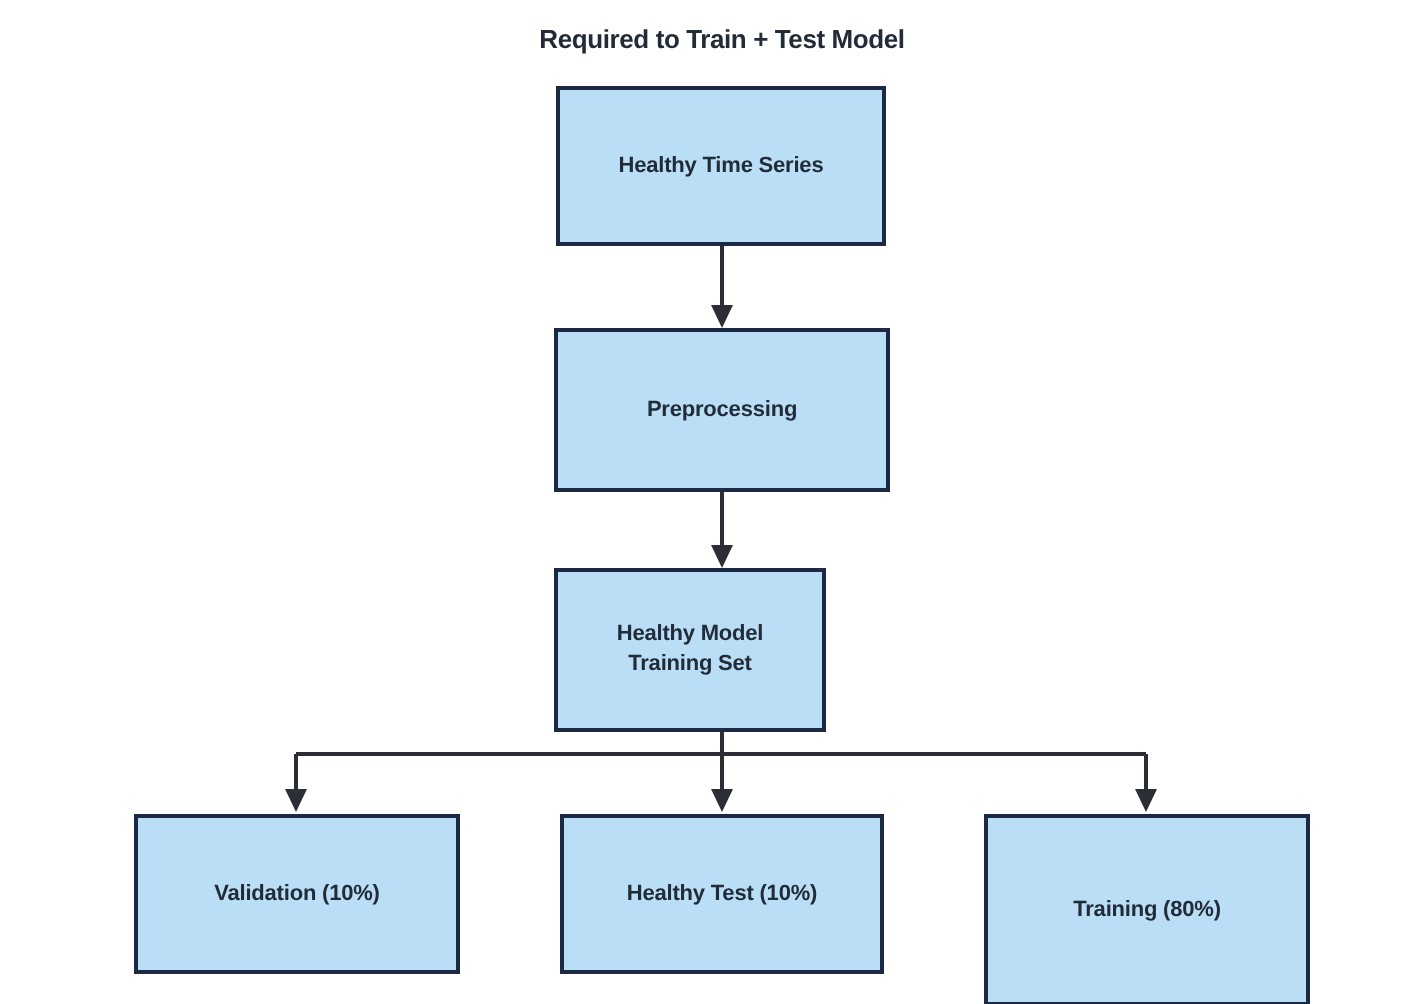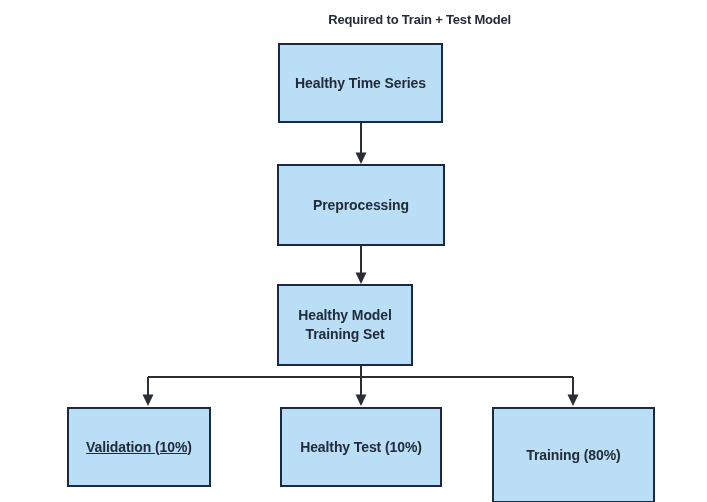--- a/index.html
+++ b/index.html
@@ -19,45 +19,45 @@
     width: 707px;
     height: 502px;
     background: var(--background);
     overflow: hidden;
   }
   .diagram-title {
     position: absolute;
     left: 211px;
     top: 12px;
     width: 300px;
-    text-align: right;
+    text-align: center;
     font-size: 13px;
     font-weight: 700;
     letter-spacing: -0.2px;
     color: var(--text);
   }
   .node {
     position: absolute;
     background: var(--node-fill);
     border: 2px solid var(--node-border);
     display: flex;
     align-items: center;
     justify-content: center;
     text-align: center;
-    font-size: 14px;
+    font-size: 11px;
     font-weight: 700;
     letter-spacing: -0.1px;
     line-height: 1.35;
     color: var(--text);
     white-space: pre-line;
   }
   .n-healthy-time-series { left: 278px; top: 43px;  width: 165px; height: 80px; }
   .n-preprocessing       { left: 277px; top: 164px; width: 168px; height: 82px; }
   .n-training-set        { left: 277px; top: 284px; width: 136px; height: 82px; }
-  .n-validation          { left: 67px;  top: 407px; width: 144px; height: 80px; text-decoration: underline; }
+  .n-validation          { left: 67px;  top: 407px; width: 163px; height: 80px; }
   .n-healthy-test        { left: 280px; top: 407px; width: 162px; height: 80px; }
   .n-training            { left: 492px; top: 407px; width: 163px; height: 96px; }
   .connectors {
     position: absolute;
     left: 0; top: 0;
     width: 707px; height: 502px;
     pointer-events: none;
   }
   .connectors path {
     stroke: var(--connector);

